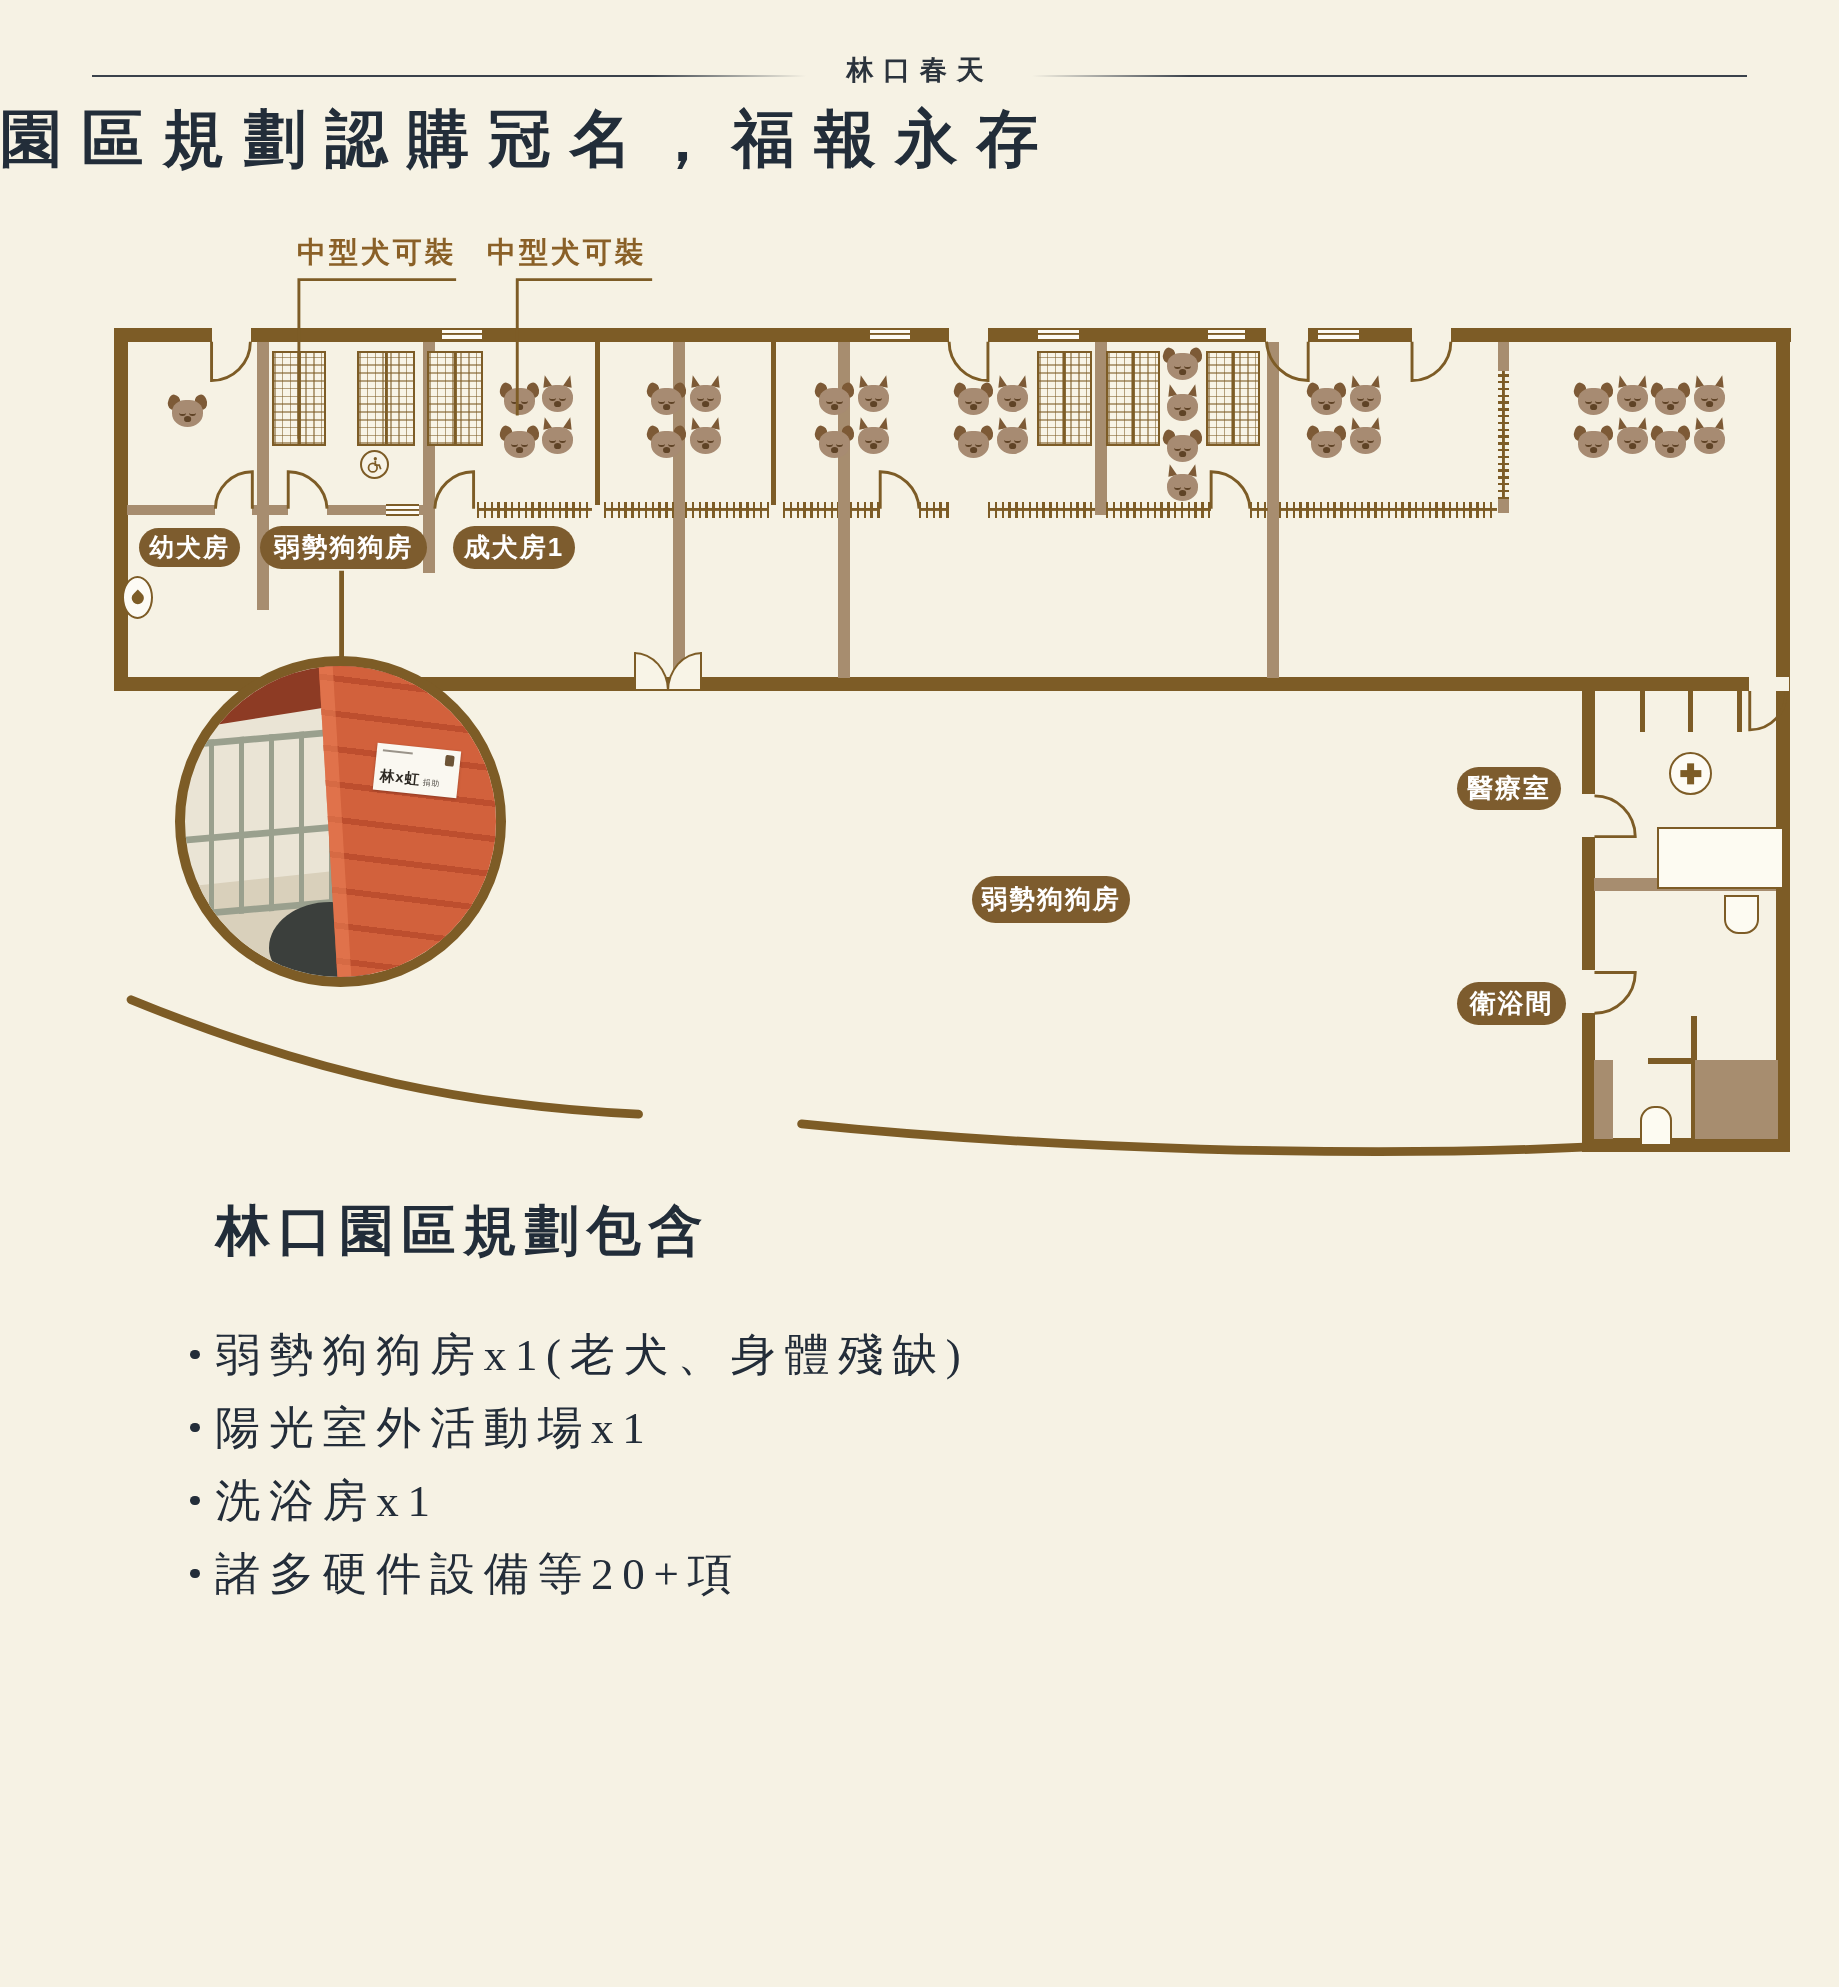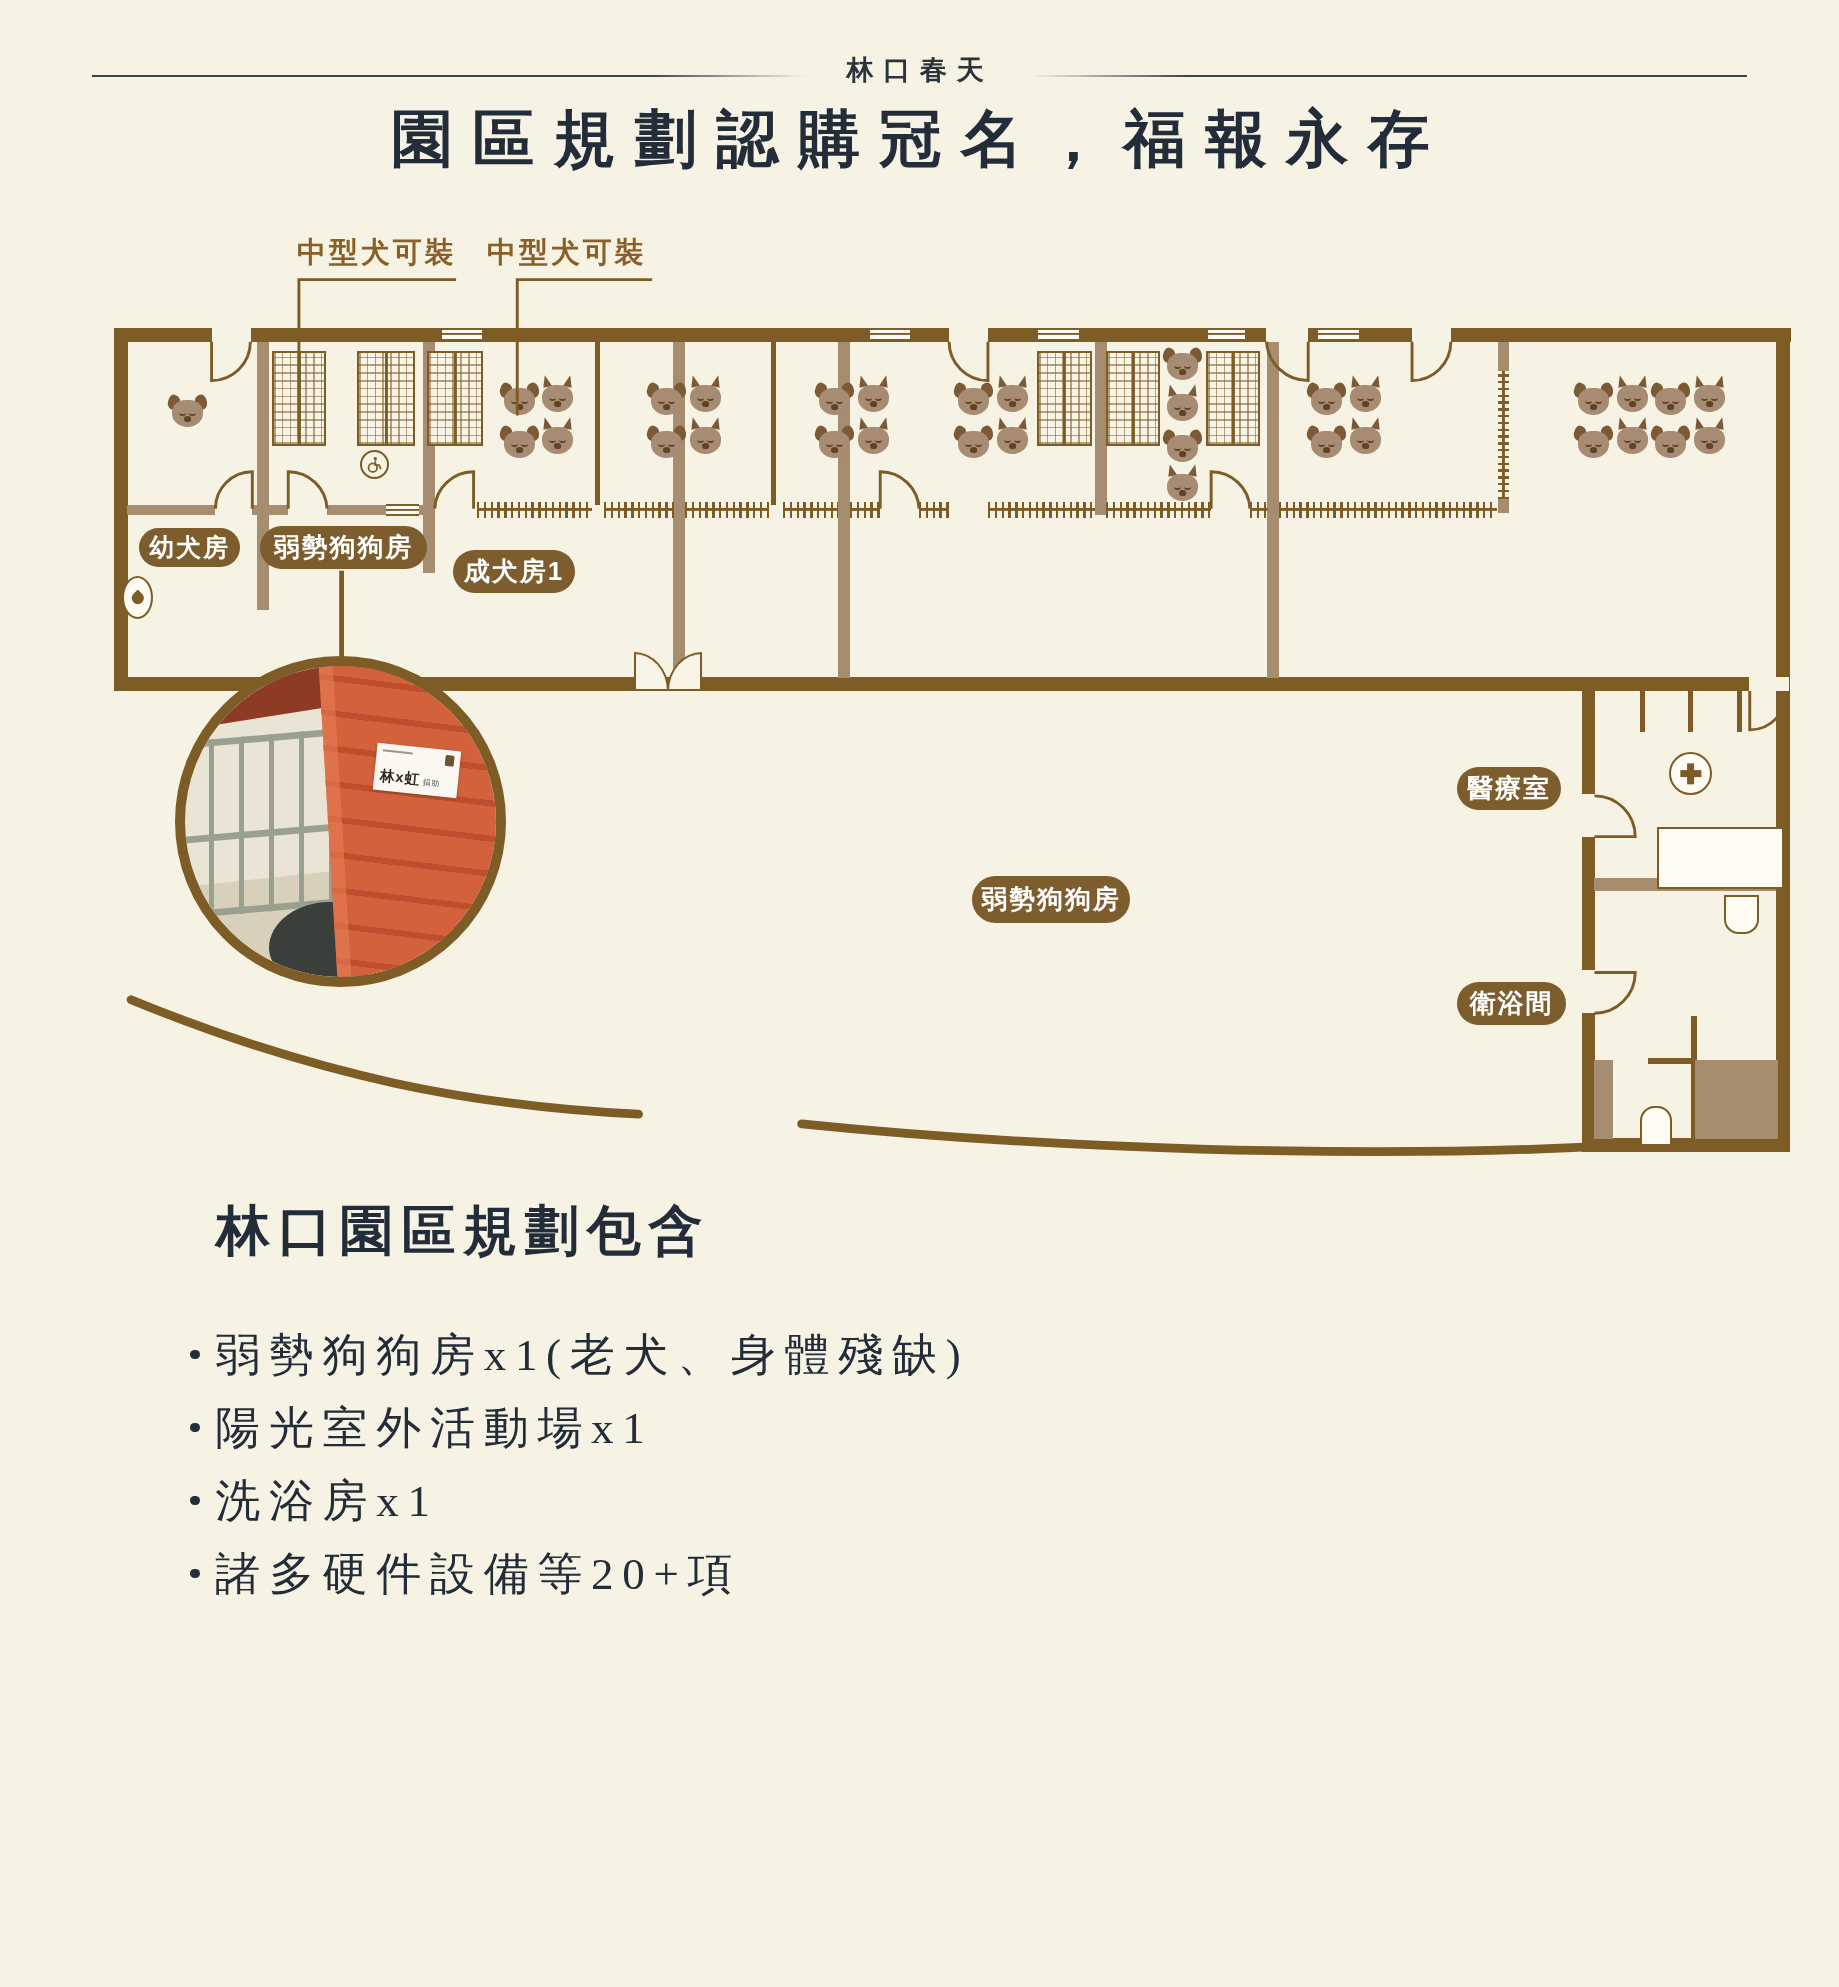--- a/index.html
+++ b/index.html
@@ -5,21 +5,21 @@
   html,body{margin:0;padding:0;background:#f6f2e4;}
   #page{position:relative;width:1840px;height:1987px;background:#f6f2e4;overflow:hidden;
         font-family:"Liberation Sans","DejaVu Sans",sans-serif;color:#232d39;}
   
   .hline{position:absolute;top:75px;height:1.9px;z-index:1;}
   .hline.l{left:92px;width:714px;background:linear-gradient(90deg,#3a424b 0 78%,rgba(58,66,75,0));}
   .hline.r{left:1032px;width:715px;background:linear-gradient(270deg,#3a424b 0 78%,rgba(58,66,75,0));}
   .brand{position:absolute;top:52px;left:0;width:100%;text-align:center;
          font-family:"Liberation Serif","DejaVu Serif",serif;font-weight:bold;font-size:27px;
          letter-spacing:9.7px;color:#2b333c;}
-  .title{position:absolute;top:97px;left:0;width:100%;text-align:center;
+  .title{position:absolute;top:97px;left:0;width:100%;text-align:left;
          font-family:"Liberation Serif","DejaVu Serif",serif;font-weight:bold;font-size:62px;
          letter-spacing:19.4px;color:#222d39;}
   
   #plan{position:absolute;left:0;top:0;width:1840px;height:1223px;}
   #plan > div{position:absolute;}
   .wall,.thin{background:#7d5c26;z-index:1;}
   .tan{background:#a78d6f;z-index:1;}
   .tanfill{background:#a78d6f;z-index:2;}
   .table{background:#fdfbf2;border:2.9px solid #7d5c26;z-index:2;}
   .sink{background:#fdfbf2;border:2.9px solid #7d5c26;border-radius:0 0 14.6px 14.6px;z-index:2;}
@@ -484,21 +484,21 @@
       <div class="dog p" style="left: 1693px; top: 419px;">
         <i class="earL"></i>
         <i class="earR"></i>
         <i class="head"></i>
         <i class="eyeL"></i>
         <i class="eyeR"></i>
         <i class="nose"></i>
       </div>
       <div class="badge" style="left: 139px; top: 528px; width: 101px; height: 39px; font-size: 25px;">幼犬房</div>
       <div class="badge" style="left: 260px; top: 526px; width: 167px; height: 43px; font-size: 26px;">弱勢狗狗房</div>
-      <div class="badge" style="left: 453px; top: 526px; width: 122px; height: 43px; font-size: 26px; margin-top: 24px;">成犬房1</div>
+      <div class="badge" style="left: 453px; top: 526px; width: 122px; height: 43px; font-size: 26px;">成犬房1</div>
       <div class="badge" style="left: 972px; top: 876px; width: 158px; height: 47px; font-size: 26px;">弱勢狗狗房</div>
       <div class="badge" style="left: 1457px; top: 767px; width: 104px; height: 43px; font-size: 26px;">醫療室</div>
       <div class="badge" style="left: 1457px; top: 982px; width: 109px; height: 43px; font-size: 26px;">衛浴間</div>
       <div class="callout" style="left: 297px; top: 233px;">中型犬可裝</div>
       <div class="callout" style="left: 487px; top: 233px;">中型犬可裝</div>
       <div class="icon-wheelchair" style="left: 360px; top: 450px;">
         <svg width="17.5" height="17.5" viewBox="0 0 18 18" fill="none">
           <circle cx="7" cy="12" r="4.4" stroke="#7d5c26" stroke-width="1.8"></circle>
           <circle cx="9.6" cy="2.8" r="1.7" fill="#7d5c26"></circle>
           <path d="M9.6 4.8 V9.4 H13.6 L15.2 13.6" stroke="#7d5c26" stroke-width="1.8"></path>

